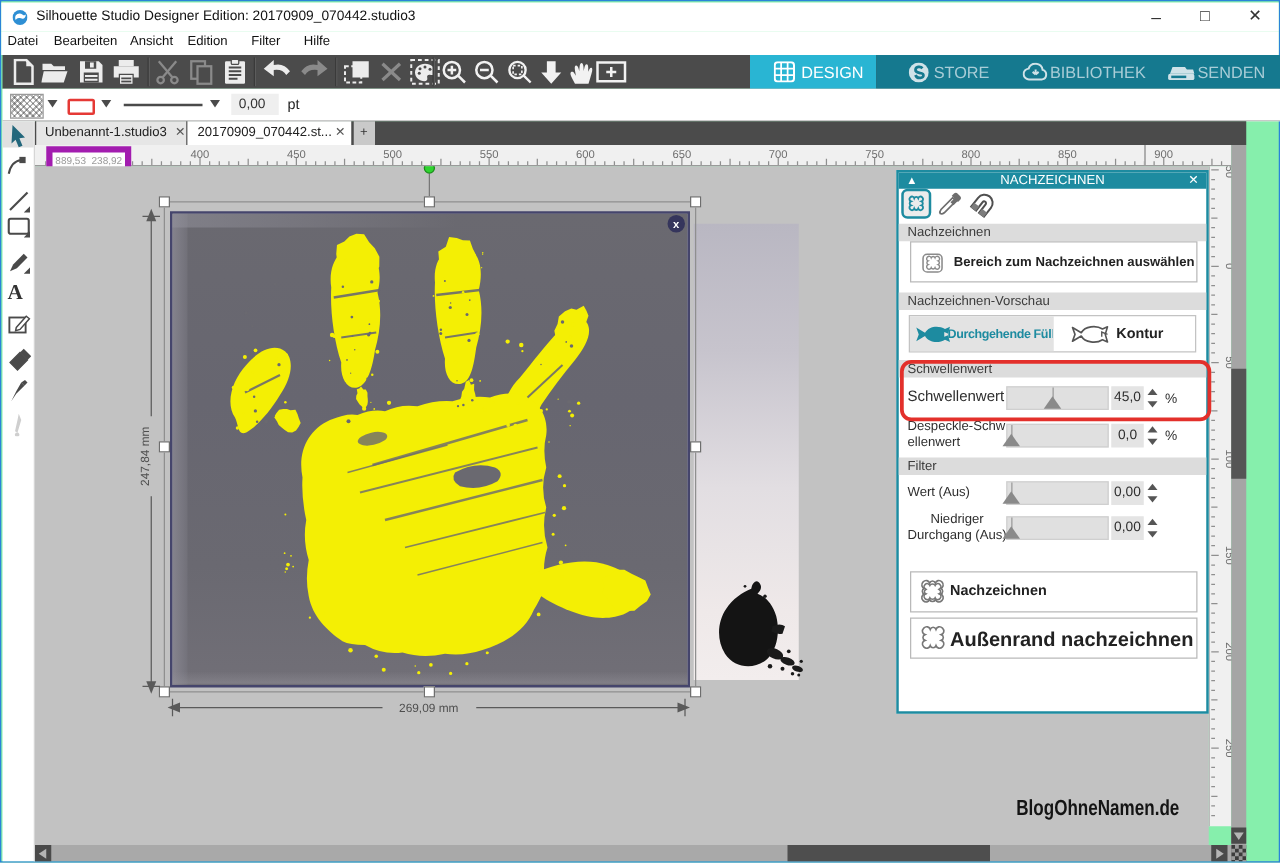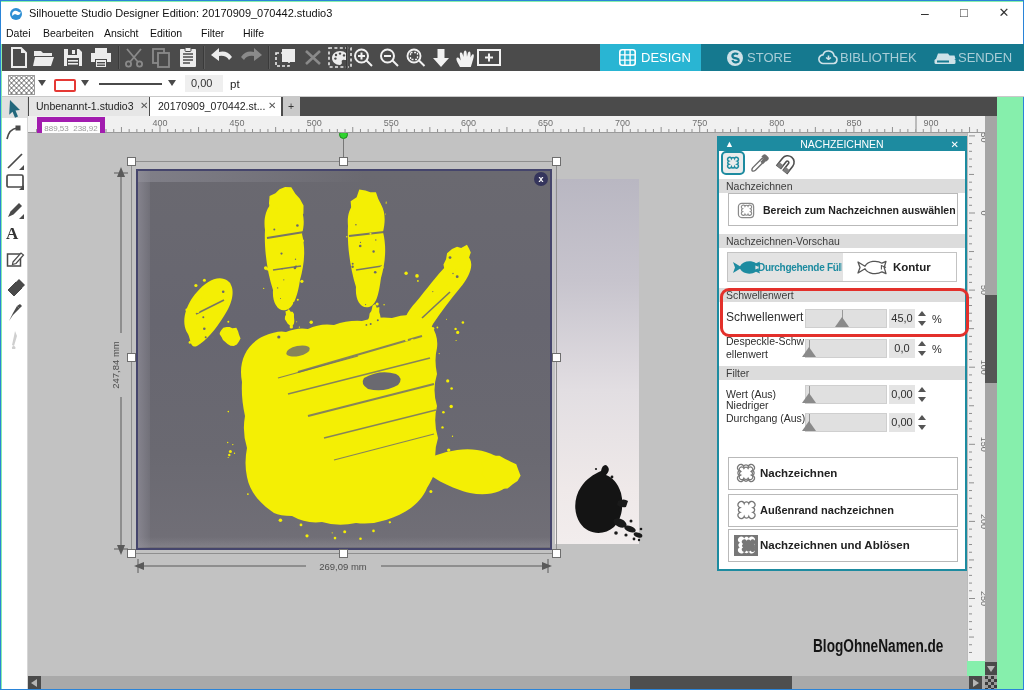--- a/index.html
+++ b/index.html
@@ -963,43 +963,36 @@
     <div class="spin" style="top:201px"></div>
     <div class="pct" style="top:205px">%</div>
     <div class="secbar" style="top:228px">Filter</div>
     <div class="plabel" style="top:250px;">Wert (Aus)</div>
     <div class="slider" style="top:247px">
       <div class="sliderline" style="left:3px"></div>
       <div class="slidertri" style="left:-4px"></div>
     </div>
     <div class="valbox" style="top:247px">0,00</div>
     <div class="spin" style="top:247px"></div>
-    <div class="plabel" style="top:261px;line-height:13px;">Niedriger<br>Durchgang (Aus)</div>
+    <div class="plabel" style="top:271px;line-height:13px;text-align:center;">Niedriger<br>Durchgang (Aus)</div>
     <div class="slider" style="top:275px">
       <div class="sliderline" style="left:3px"></div>
       <div class="slidertri" style="left:-4px"></div>
     </div>
     <div class="valbox" style="top:275px">0,00</div>
     <div class="spin" style="top:275px"></div>
     <div class="pbtn" style="top:319px;height:33px;">
       <svg width="28" height="26" viewBox="0 0 28 26" style="position:absolute;left:3px;top:3px">
         <path d="M7,4.5 C9,2.5 11.5,3.5 12.2,5.5 C13,3.2 16,3.2 16.8,5.5 C17.5,3.5 20,2.5 22,4.5 C24,6.5 23,9 21,9.7 C23.2,10.5 23.2,13.5 21,14.3 C23,15 24,17.5 22,19.5 C20,21.5 17.5,20.5 16.8,18.5 C16,20.8 13,20.8 12.2,18.5 C11.5,20.5 9,21.5 7,19.5 C5,17.5 6,15 8,14.3 C5.8,13.5 5.8,10.5 8,9.7 C6,9 5,6.5 7,4.5 Z" fill="none" stroke="#777" stroke-width="1.3" transform="translate(-0.5,0)"></path>
         <path d="M8.5,6.5 C10,5 11.8,5.8 12.4,7.2 C13.2,5.6 15.8,5.6 16.6,7.2 C17.2,5.8 19,5 20.5,6.5 C22,8 21.2,9.8 19.8,10.4 C21.4,11.2 21.4,13.2 19.8,13.8 C21.2,14.4 22,16.2 20.5,17.7 C19,19.2 17.2,18.4 16.6,17 C15.8,18.6 13.2,18.6 12.4,17 C11.8,18.4 10,19.2 8.5,17.7 C7,16.2 7.8,14.4 9.2,13.8 C7.6,13.2 7.6,11.2 9.2,10.4 C7.8,9.8 7,8 8.5,6.5 Z" fill="none" stroke="#777" stroke-width="1.2" transform="translate(-0.5,0.2)"></path>
       </svg>
       <span style="position:absolute;left:31px;top:9px;font-size:11.5px;font-weight:bold;color:#222;">Nachzeichnen</span>
     </div>
     <div class="pbtn" style="top:356px;height:33px;">
       <svg width="28" height="26" viewBox="0 0 28 26" style="position:absolute;left:3px;top:3px">
         <path d="M7,4.5 C9,2.5 11.5,3.5 12.2,5.5 C13,3.2 16,3.2 16.8,5.5 C17.5,3.5 20,2.5 22,4.5 C24,6.5 23,9 21,9.7 C23.2,10.5 23.2,13.5 21,14.3 C23,15 24,17.5 22,19.5 C20,21.5 17.5,20.5 16.8,18.5 C16,20.8 13,20.8 12.2,18.5 C11.5,20.5 9,21.5 7,19.5 C5,17.5 6,15 8,14.3 C5.8,13.5 5.8,10.5 8,9.7 C6,9 5,6.5 7,4.5 Z" fill="none" stroke="#777" stroke-width="1.3"></path>
       </svg>
-      <span style="position:absolute;left:31px;top:9px;font-size:11px;font-weight:bold;color:#222;">Außenrand nachzeichnen</span>
-    </div>
-    <div class="pbtn" style="top:391px;height:33px;">
-      <svg width="28" height="26" viewBox="0 0 28 26" style="position:absolute;left:3px;top:3px">
-        <path d="M2,2 h24 v21 h-24 z M7,4.5 C9,2.5 11.5,3.5 12.2,5.5 C13,3.2 16,3.2 16.8,5.5 C17.5,3.5 20,2.5 22,4.5 C24,6.5 23,9 21,9.7 C23.2,10.5 23.2,13.5 21,14.3 C23,15 24,17.5 22,19.5 C20,21.5 17.5,20.5 16.8,18.5 C16,20.8 13,20.8 12.2,18.5 C11.5,20.5 9,21.5 7,19.5 C5,17.5 6,15 8,14.3 C5.8,13.5 5.8,10.5 8,9.7 C6,9 5,6.5 7,4.5 Z" fill="#777" fill-rule="evenodd"></path>
-        <path d="M9.5,8 C11,6.5 13,7.3 13.6,8.7 C14.4,7.1 16.6,7.1 17.4,8.7 C18,7.3 20,6.5 21.5,8 C23,9.5 22.2,11.3 20.8,11.9 C22.4,12.7 22.4,14.7 20.8,15.3 C22.2,15.9 23,17.7 21.5,19.2 C20,20.7 18,19.9 17.4,18.5 C16.6,20.1 14.4,20.1 13.6,18.5 C13,19.9 11,20.7 9.5,19.2 C8,17.7 8.8,15.9 10.2,15.3 C8.6,14.7 8.6,12.7 10.2,11.9 C8.8,11.3 8,9.5 9.5,8 Z" fill="#777" transform="translate(1,-1)"></path>
-      </svg>
-      <span style="position:absolute;left:31px;top:9px;font-size:11.5px;font-weight:bold;color:#222;">Nachzeichnen und Ablösen</span>
+      <span style="position:absolute;left:31px;top:9px;font-size:16px;font-weight:bold;color:#222;">Außenrand nachzeichnen</span>
     </div>
   </div>
   <div class="abs" id="redrect"></div>
   <div class="abs" id="wm">BlogOhneNamen.de</div>
 </div>
 
 </body></html>

